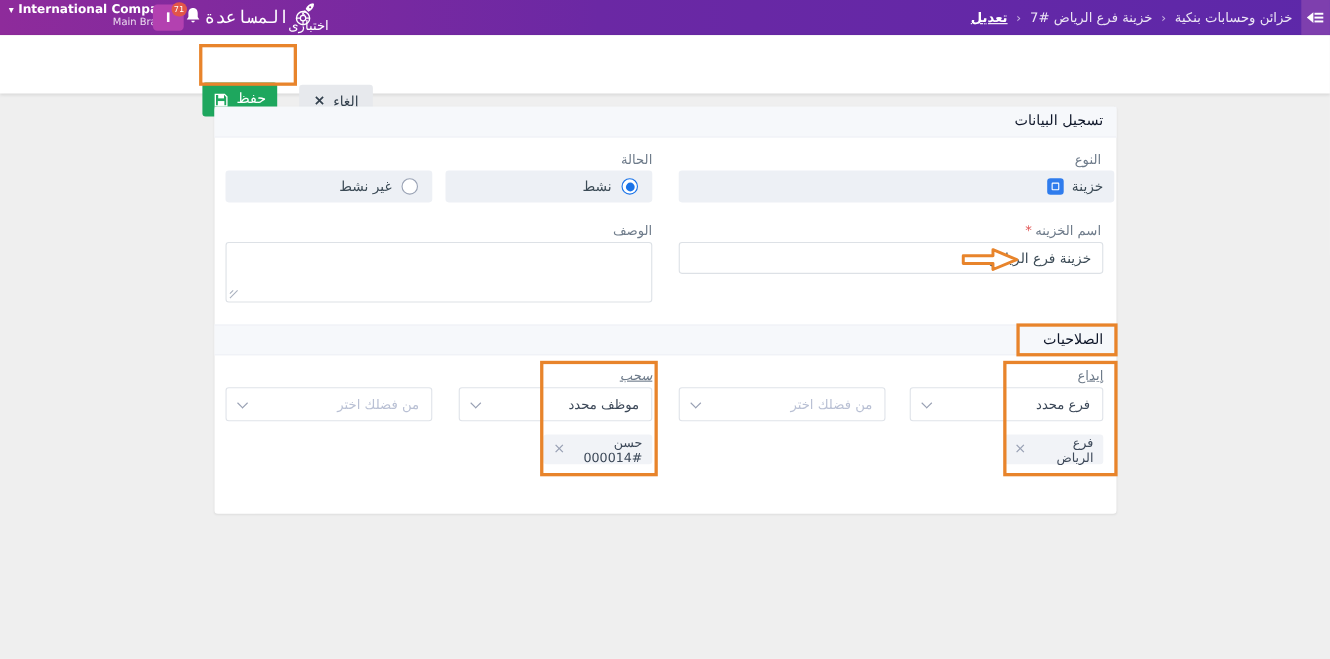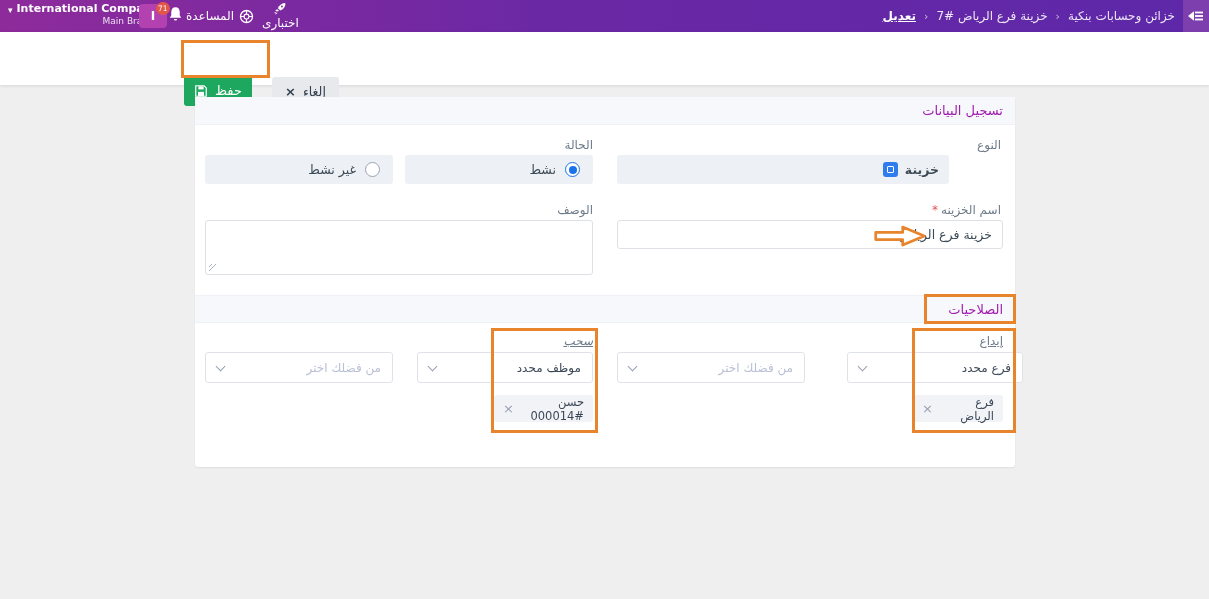--- a/index.html
+++ b/index.html
@@ -20,41 +20,41 @@
   .company .caret { color:#fff; font-size:9px; margin-top:2px; }
   .company .txt { text-align:right; color:#fff; line-height:1.15; }
   .company .name { font-size:11px; font-weight:bold; }
   .company .branch { font-size:9px; color:rgba(255,255,255,.85); }
   .avatar { position:absolute; left:139px; top:4px; width:28px; height:24px; background:#b341b0; border-radius:4px;
             color:#fff; font-size:12px; font-weight:bold; display:flex; align-items:center; justify-content:center; cursor:pointer; }
   .bell-wrap { position:absolute; left:162px; top:6px; width:22px; height:22px; cursor:pointer; }
   .badge { position:absolute; top:-4px; left:-6px; min-width:13px; height:13px; background:#e25549; border-radius:50%;
            color:#fff; font-size:7.5px; display:flex; align-items:center; justify-content:center; padding:0 2px; }
   .help-item { position:absolute; left:186px; top:0; height:32px; display:flex; align-items:center; gap:5px; direction:rtl; cursor:pointer; }
-  .help-item .lbl { color:#fff; font-size:12px; }
+  .help-item .lbl { color:#fff; font-size:16px;font-family:Liberation Mono, monospace; }
   .test-item { position:absolute; left:262px; top:2px; display:flex; flex-direction:column; align-items:center; gap:1px; cursor:pointer; }
   .test-item .lbl { color:#fff; font-size:12px; }
 
   
   .actionbar { position:absolute; top:32px; left:0; right:0; height:53px; background:#fff;
                box-shadow:0 1px 3px rgba(0,0,0,.10); }
   .ann-box { position:absolute; border:3px solid #e8842b; pointer-events:none; z-index:40; }
   .btn-save { position:absolute; left:184px; top:43px; width:68px; height:31px; background:#1ea75e; border:none; border-radius:3px;
               color:#fff; font-size:13px; display:flex; align-items:center; justify-content:center; gap:7px;
               direction:ltr; cursor:pointer; font-family:inherit; }
   .btn-cancel { position:absolute; left:272px; top:45px; height:28px; background:#e7e9ed; border:none; border-radius:3px;
               color:#33404d; font-size:12.5px; display:flex; align-items:center; justify-content:center; gap:7px;
               padding:0 13px; direction:ltr; cursor:pointer; font-family:inherit; }
   .btn-cancel .x { font-size:13px; font-weight:bold; }
 
   
   .card { position:absolute; left:195px; top:97px; width:820px; height:370px; background:#fff;
           border-radius:3px; box-shadow:0 1px 2px rgba(0,0,0,.07); }
   .sec-bar { position:absolute; left:0; right:0; height:28px; background:#f6f8fb; border-bottom:1px solid #eef1f5; }
-  .sec-bar .t { position:absolute; right:12px; top:0; line-height:28px; font-size:13px; color:#a21caf;margin-left:12px; }
+  .sec-bar .t { position:absolute; right:12px; top:0; line-height:28px; font-size:13px; color:#0f172a;margin-left:12px; }
   .flabel { position:absolute; font-size:12px; color:#6e7b8a; white-space:nowrap; }
   .req { color:#e05252; margin-right:3px; }
   .dis-input { position:absolute; height:29px; background:#edf0f5; border-radius:3px;
                display:flex; align-items:center; padding:0 10px; gap:7px; direction:rtl; font-size:12.5px; color:#3b4a55; }
   .type-icon { width:15px; height:15px; background:#2f7ced; border-radius:3px; display:flex; align-items:center; justify-content:center; flex:0 0 auto; }
   .type-icon i { display:block; width:7px; height:7px; border:1.5px solid #fff; border-radius:1px; }
   .radio-box { position:absolute; height:29px; background:#edf0f5; border-radius:3px;
                display:flex; align-items:center; padding:0 13px; gap:9px; direction:rtl; font-size:12.5px; color:#3b4a55; cursor:pointer; }
   .radio { width:15px; height:15px; border-radius:50%; background:#fff; flex:0 0 auto; position:relative; }
   .radio.on { border:1.5px solid #1a73e8; }
@@ -147,21 +147,21 @@
     </button>
   </div>
 
   <div class="card">
 
     <div class="sec-bar" style="top:0;">
       <span class="t">تسجيل البيانات</span>
     </div>
 
     <span class="flabel" style="top:41px; right:14px;">النوع</span>
-    <div class="dis-input" style="top:58px; left:422px; width:332px;font-weight:bold;">
+    <div class="dis-input" style="top:58px; left:422px; width:396px;">
       <span>خزينة</span>
       <span class="type-icon">
           <i></i>
         </span>
     </div>
 
     <span class="flabel" style="top:41px; right:422px;">الحالة</span>
     <div class="radio-box" style="top:58px; left:210px; width:188px;">
       <span class="radio on"></span>
       <span>نشط</span>
@@ -186,21 +186,21 @@
       <svg class="grip" width="9" height="9" viewBox="0 0 9 9">
         <path d="M1 4 L4 1 M1 8 L8 1" stroke="#aab2bf" stroke-width="1"></path>
       </svg>
     </div>
 
     <div class="sec-bar" style="top:198px; border-top:1px solid #eef1f5;">
       <span class="t">الصلاحيات</span>
     </div>
 
     <span class="flabel u" style="top:237px; right:12px;">إيداع</span>
-    <div class="fselect" style="top:255px; left:632px; width:176px;margin-left:20px;">
+    <div class="fselect" style="top:255px; left:632px; width:176px;">
       <span class="val">فرع محدد</span>
       <span class="chev"></span>
     </div>
     <div class="fselect" style="top:255px; left:422px; width:188px;">
       <span class="val ph">من فضلك اختر</span>
       <span class="chev"></span>
     </div>
     <div class="chip" style="top:298px; left:718px; width:90px;">
       <span>فرع الرياض</span>
       <span class="rm">×</span>

